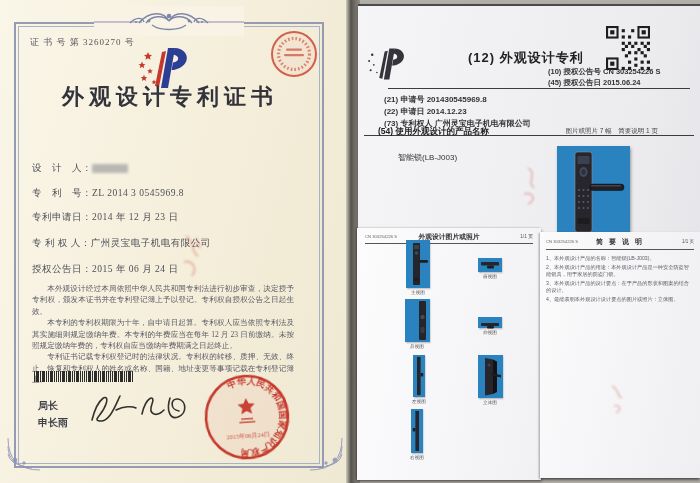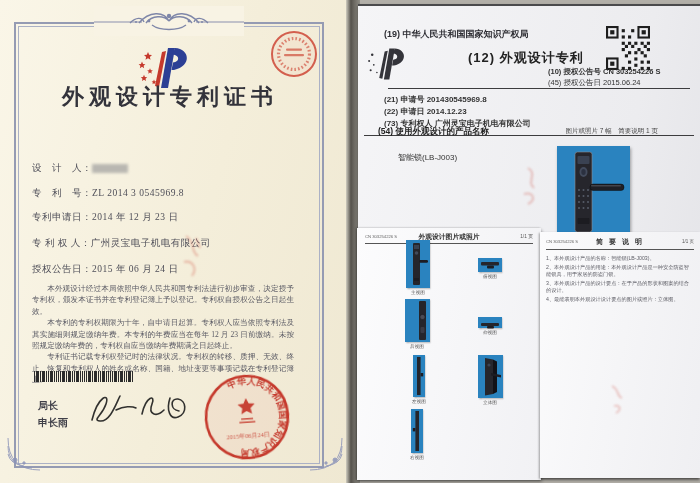--- a/index.html
+++ b/index.html
@@ -51,21 +51,21 @@
   .front { position:absolute; left:358px; top:4px; width:342px; height:474px;
            background:linear-gradient(100deg,#f5f5f7,#ececef 70%,#e3e3e7);
            border-top:2px solid #4a4a4c; box-shadow:0 2px 3px rgba(0,0,0,.4);
            font-family:"Liberation Sans","DejaVu Sans",sans-serif; }
   .fp-office { position:absolute; left:26px; top:22px; font-size:9px; font-weight:bold; color:#2e2e34; }
   .fp-qr { position:absolute; left:248px; top:20px; width:44px; height:44px; }
   .fp-logo { position:absolute; left:8px; top:40px; width:42px; height:36px; }
   .fp-doctype { position:absolute; left:110px; top:43px; font-size:13px; font-weight:bold;
                 letter-spacing:1px; color:#222; }
   .fp-pubno  { position:absolute; left:190px; top:61px; font-size:7.5px; font-weight:bold; color:#333; }
-  .fp-pubdate{ position:absolute; left:190px; top:72px; font-size:7.5px; font-weight:normal; color:#333; }
+  .fp-pubdate{ position:absolute; left:190px; top:72px; font-size:7.5px; font-weight:bold; color:#333; }
   .fp-rule1 { position:absolute; left:30px; top:82px; width:302px; border-top:1.5px solid #3c3c3e; }
   .fp-line { position:absolute; left:26px; font-size:8px; font-weight:bold; color:#333; }
   .l21{top:88px}.l22{top:100px}.l73{top:112px}
   .fp-note { position:absolute; left:150px; top:121px; width:150px; text-align:right;
              font-size:6.5px; color:#444; }
   .fp-rule2 { position:absolute; left:6px; top:129px; width:330px; border-top:1.5px solid #3c3c3e; }
   .fp-product-h { position:absolute; left:20px; top:120px; font-size:8.5px; font-weight:bold; color:#222; }
   .fp-product { position:absolute; left:40px; top:146px; font-size:8px; color:#333; }
   .fp-photo { position:absolute; left:199px; top:140px; width:73px; height:93px;
               background:#2a83bf; box-shadow:1px 2px 3px rgba(0,0,0,.35); }
@@ -148,20 +148,21 @@
       <g stroke="#8b93b8" fill="none" stroke-width="1">
         <path d="M2 8 Q2 40 34 40"></path>
           <path d="M2 16 Q2 36 26 38"></path>
           <path d="M2 24 Q4 34 18 36"></path>
         <circle cx="9" cy="30" r="2" fill="#8b93b8"></circle>
           <circle cx="18" cy="33" r="1.2" fill="#8b93b8"></circle>
       </g>
     </svg>
   </div>
 
+  <div class="cert-no">证 书 号 第 3260270 号</div>
 
   <div class="agency-stamp">
     <svg width="52" height="52" viewBox="0 0 52 52">
       <circle cx="26" cy="26" r="22" fill="rgba(215,80,65,.06)" stroke="#d0503f" stroke-width="2"></circle>
       <circle cx="26" cy="26" r="15.5" fill="none" stroke="#d0503f" stroke-width="3.2" stroke-dasharray="1.6 2.1" opacity=".75"></circle>
       <rect x="18" y="20.5" width="16" height="2.2" rx="1" fill="#d0503f" opacity=".8"></rect>
       <rect x="16" y="26" width="20" height="2.2" rx="1" fill="#d0503f" opacity=".8"></rect>
     </svg>
   </div>
 
@@ -227,21 +228,20 @@
   <div class="red-mark" style="left:178px;top:232px;width:30px;height:50px;">
     <svg width="30" height="50" viewBox="0 0 30 50">
       <path d="M8 4 C18 10 12 20 20 24 M6 30 C14 28 20 36 14 44 M18 6 L22 16" stroke="#cc4a3a" stroke-width="2" fill="none" opacity=".32"></path>
     </svg>
   </div>
 </div>
 
 <div class="page-gap"></div>
 
 <div class="front">
-  <div class="fp-office">(19) 中华人民共和国国家知识产权局</div>
 
   <div class="fp-qr">
     <svg width="44" height="44" viewBox="0 0 42 42">
       <g fill="#1e1e1e">
         <rect x="0" y="0" width="12" height="12"></rect>
           <rect x="30" y="0" width="12" height="12"></rect>
           <rect x="0" y="30" width="12" height="12"></rect>
         <rect x="2" y="2" width="8" height="8" fill="#ededf0"></rect>
           <rect x="32" y="2" width="8" height="8" fill="#ededf0"></rect>
           <rect x="2" y="32" width="8" height="8" fill="#ededf0"></rect>

